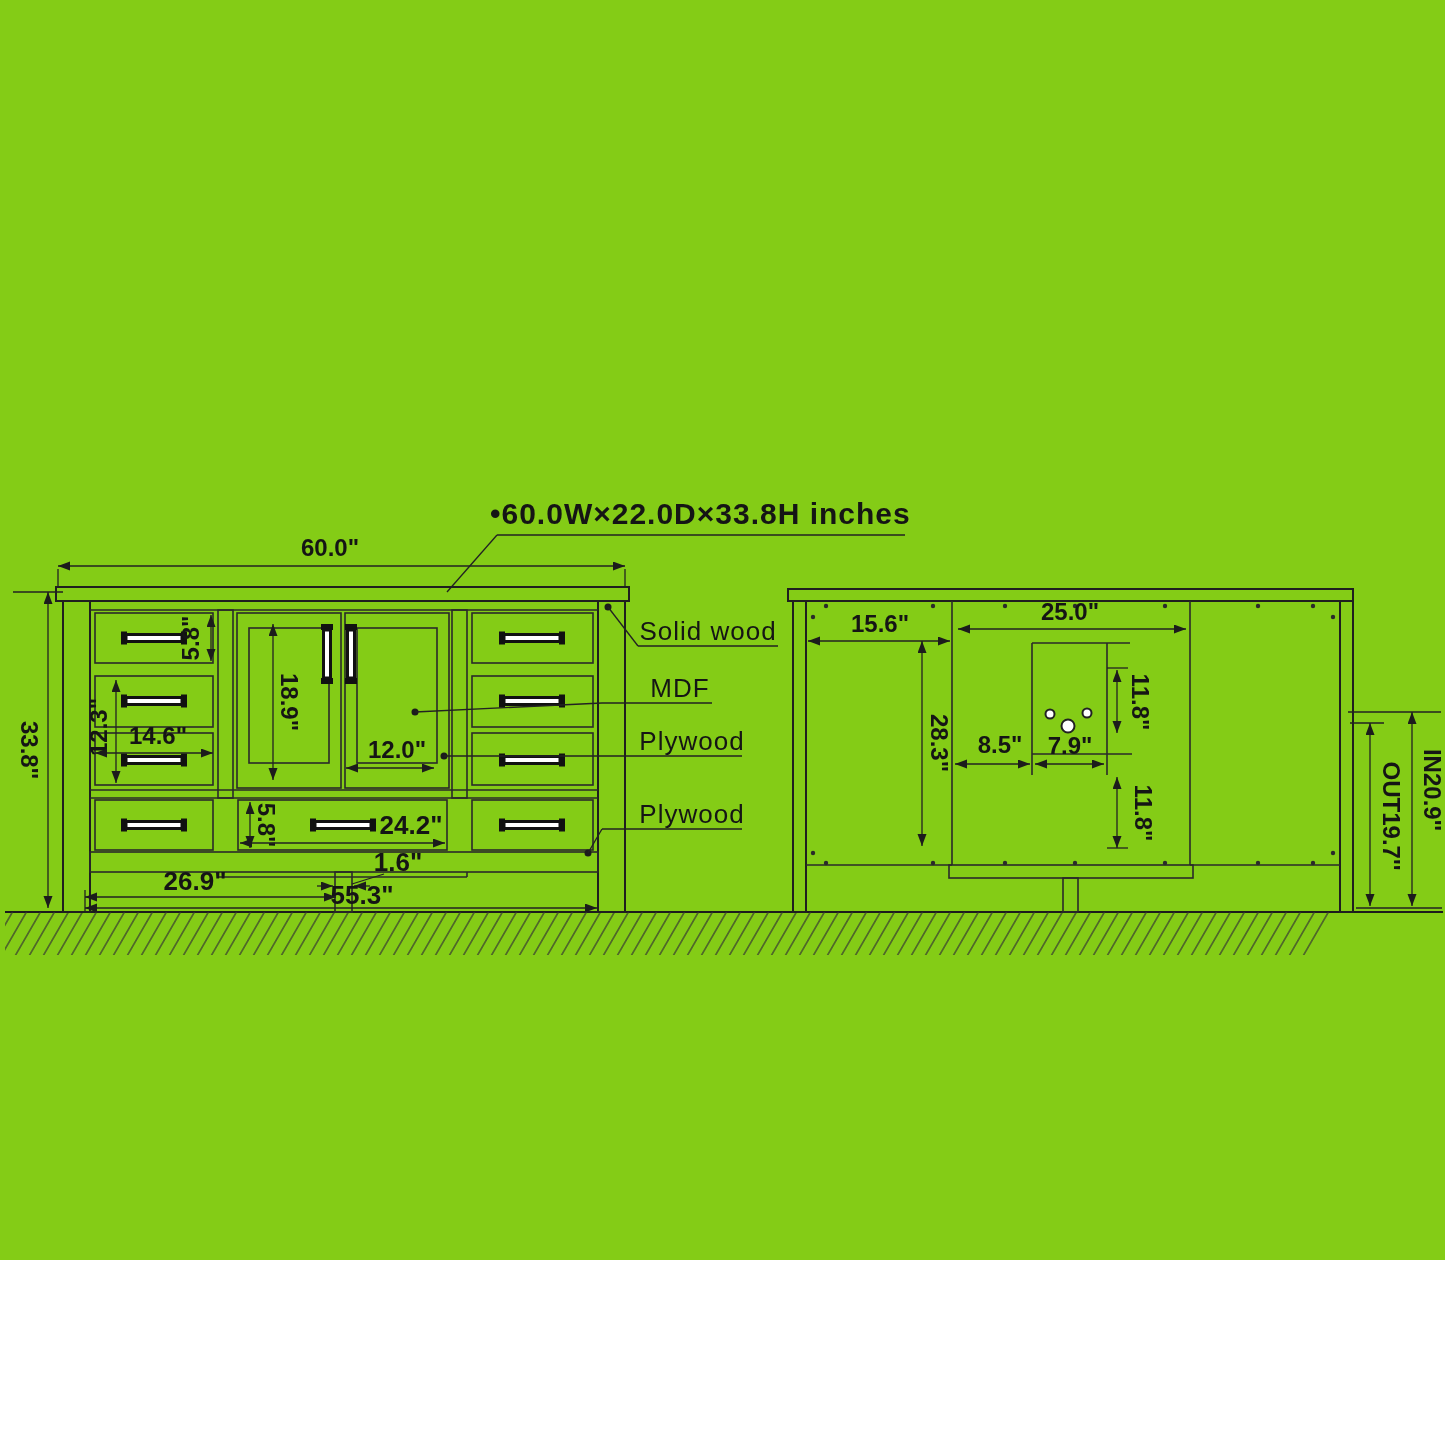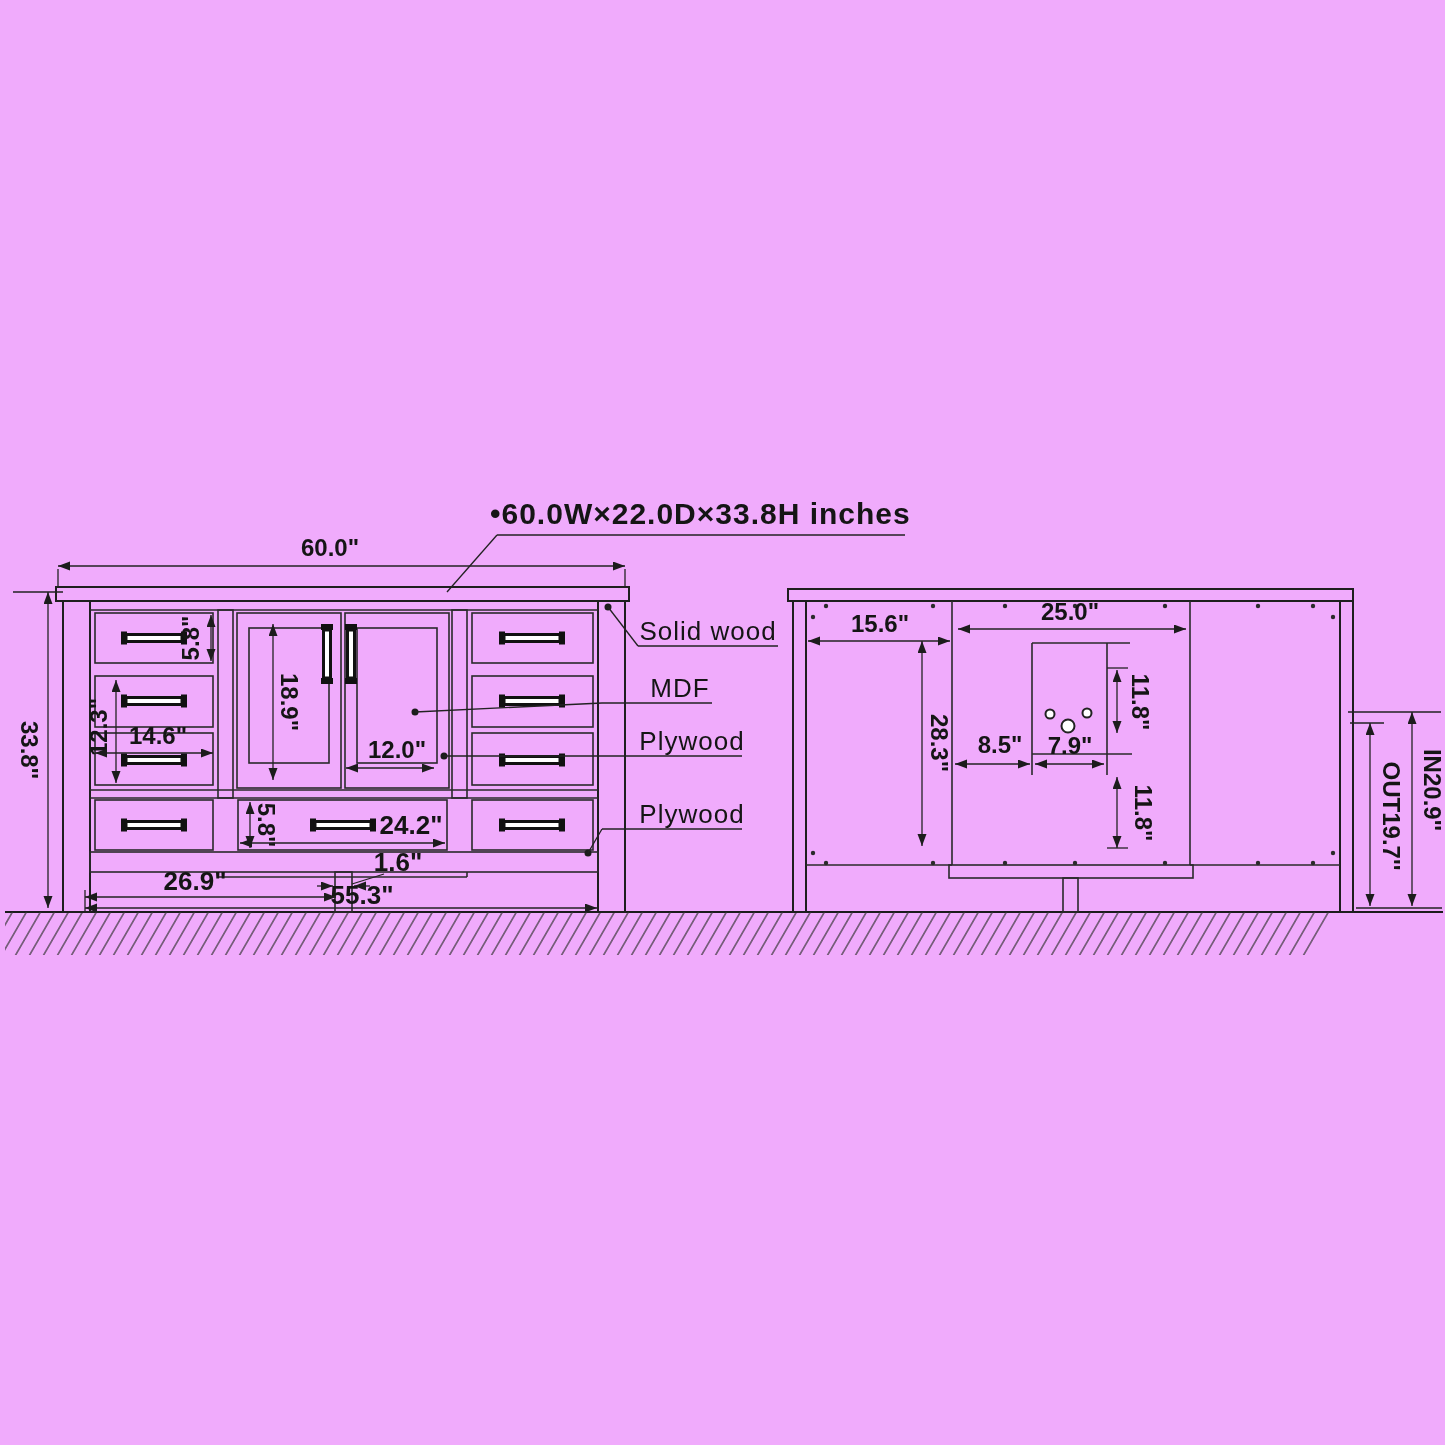--- a/index.html
+++ b/index.html
@@ -1,16 +1,16 @@
 <!DOCTYPE html>
 <html><head>
 <meta charset="utf-8">
 <style>
   html,body{margin:0;padding:0;background:#ffffff;}
-  .stage{width:1445px;height:1445px;position:relative;background:#f0abfc;overflow:hidden;}
+  .stage{width:1445px;height:1260px;position:relative;background:#84cc16;overflow:hidden;}
   svg{display:block;font-family:"Liberation Sans","DejaVu Sans",sans-serif;}
   .struct{stroke:#1f1f1f;stroke-width:2;fill:none;}
   .thin{stroke:#2a2a2a;stroke-width:1.6;fill:none;}
   .dimline{stroke:#222;stroke-width:1.3;fill:none;}
   .leader{stroke:#222;stroke-width:1.3;fill:none;}
   .dimtxt{fill:#151515;font-size:24px;font-weight:600;}
   .bigtxt{fill:#151515;font-size:26px;font-weight:600;}
   .mattxt{fill:#151515;font-size:26px;font-weight:500;letter-spacing:1px;}
   .titletxt{fill:#151515;font-size:30px;font-weight:600;letter-spacing:1px;}
   .dot{fill:#1c1c1c;stroke:none;}

